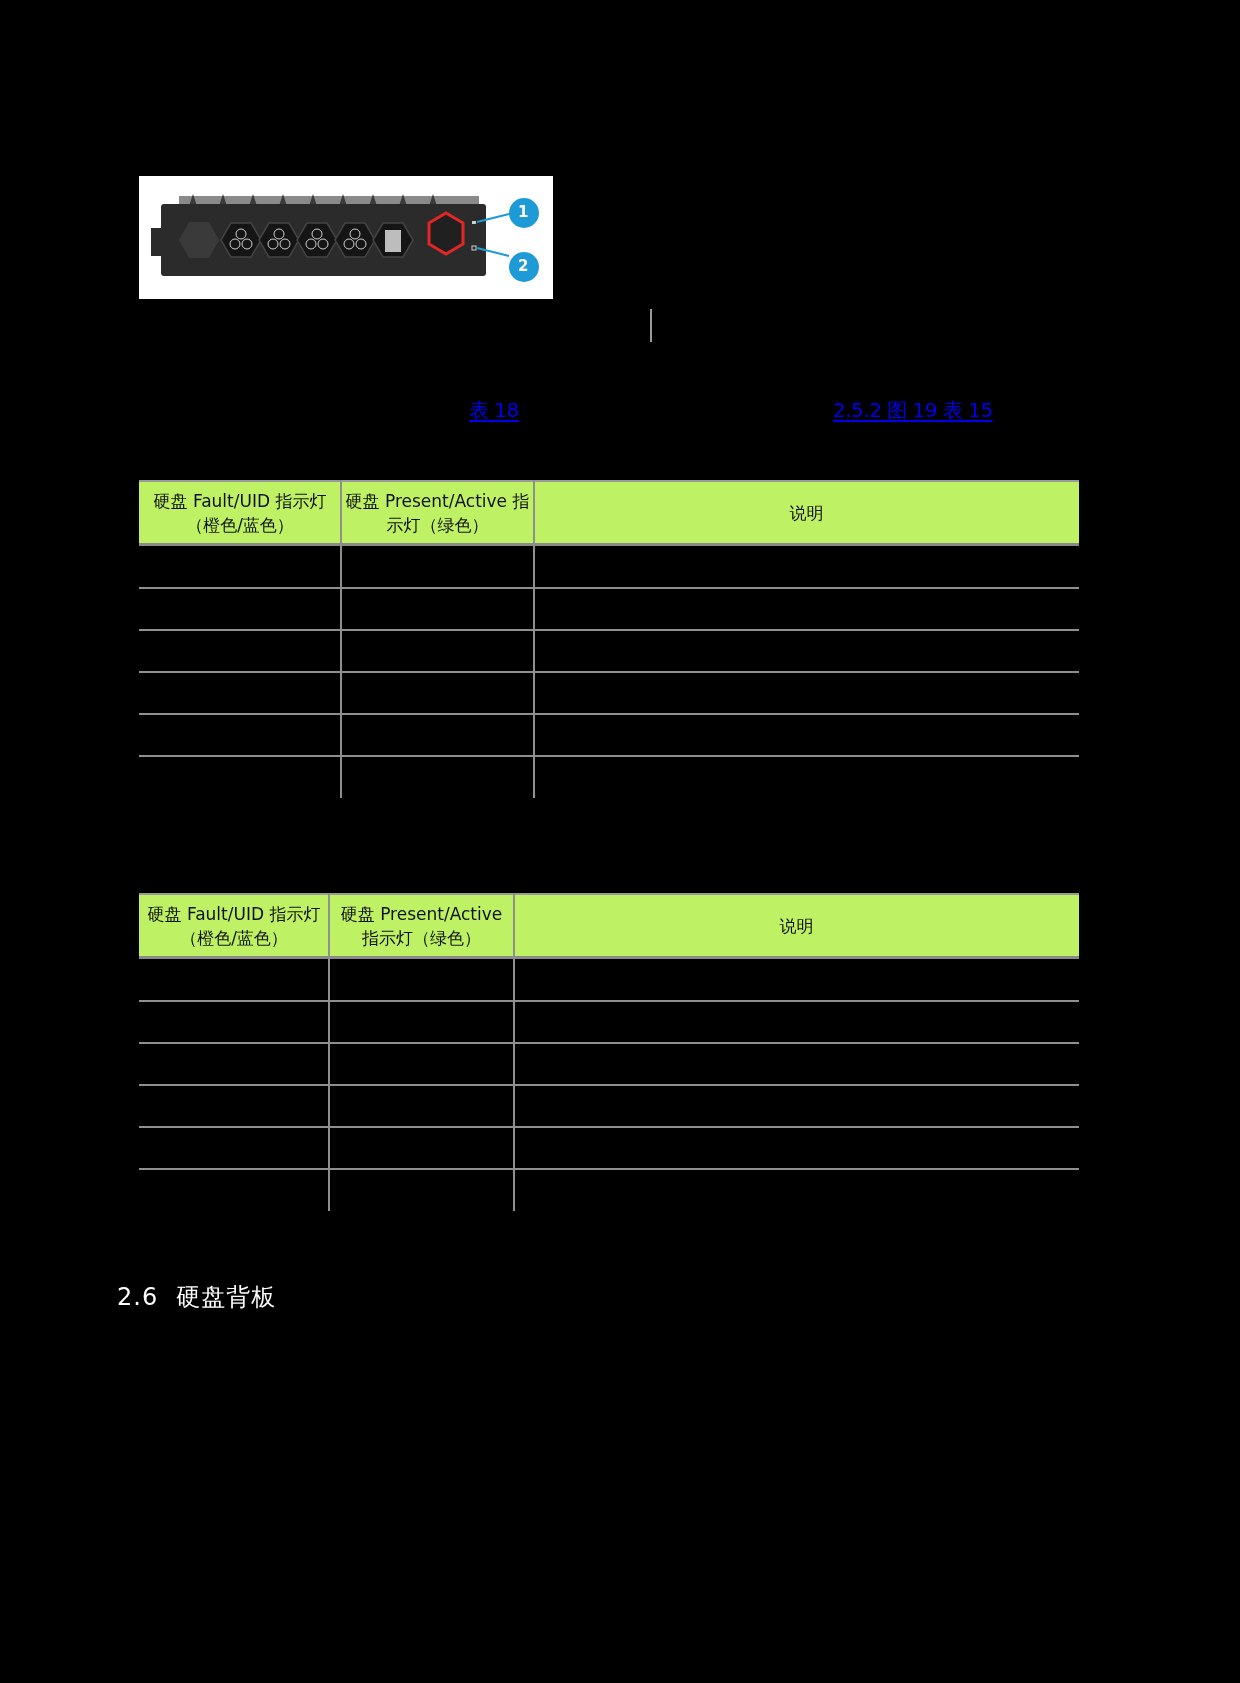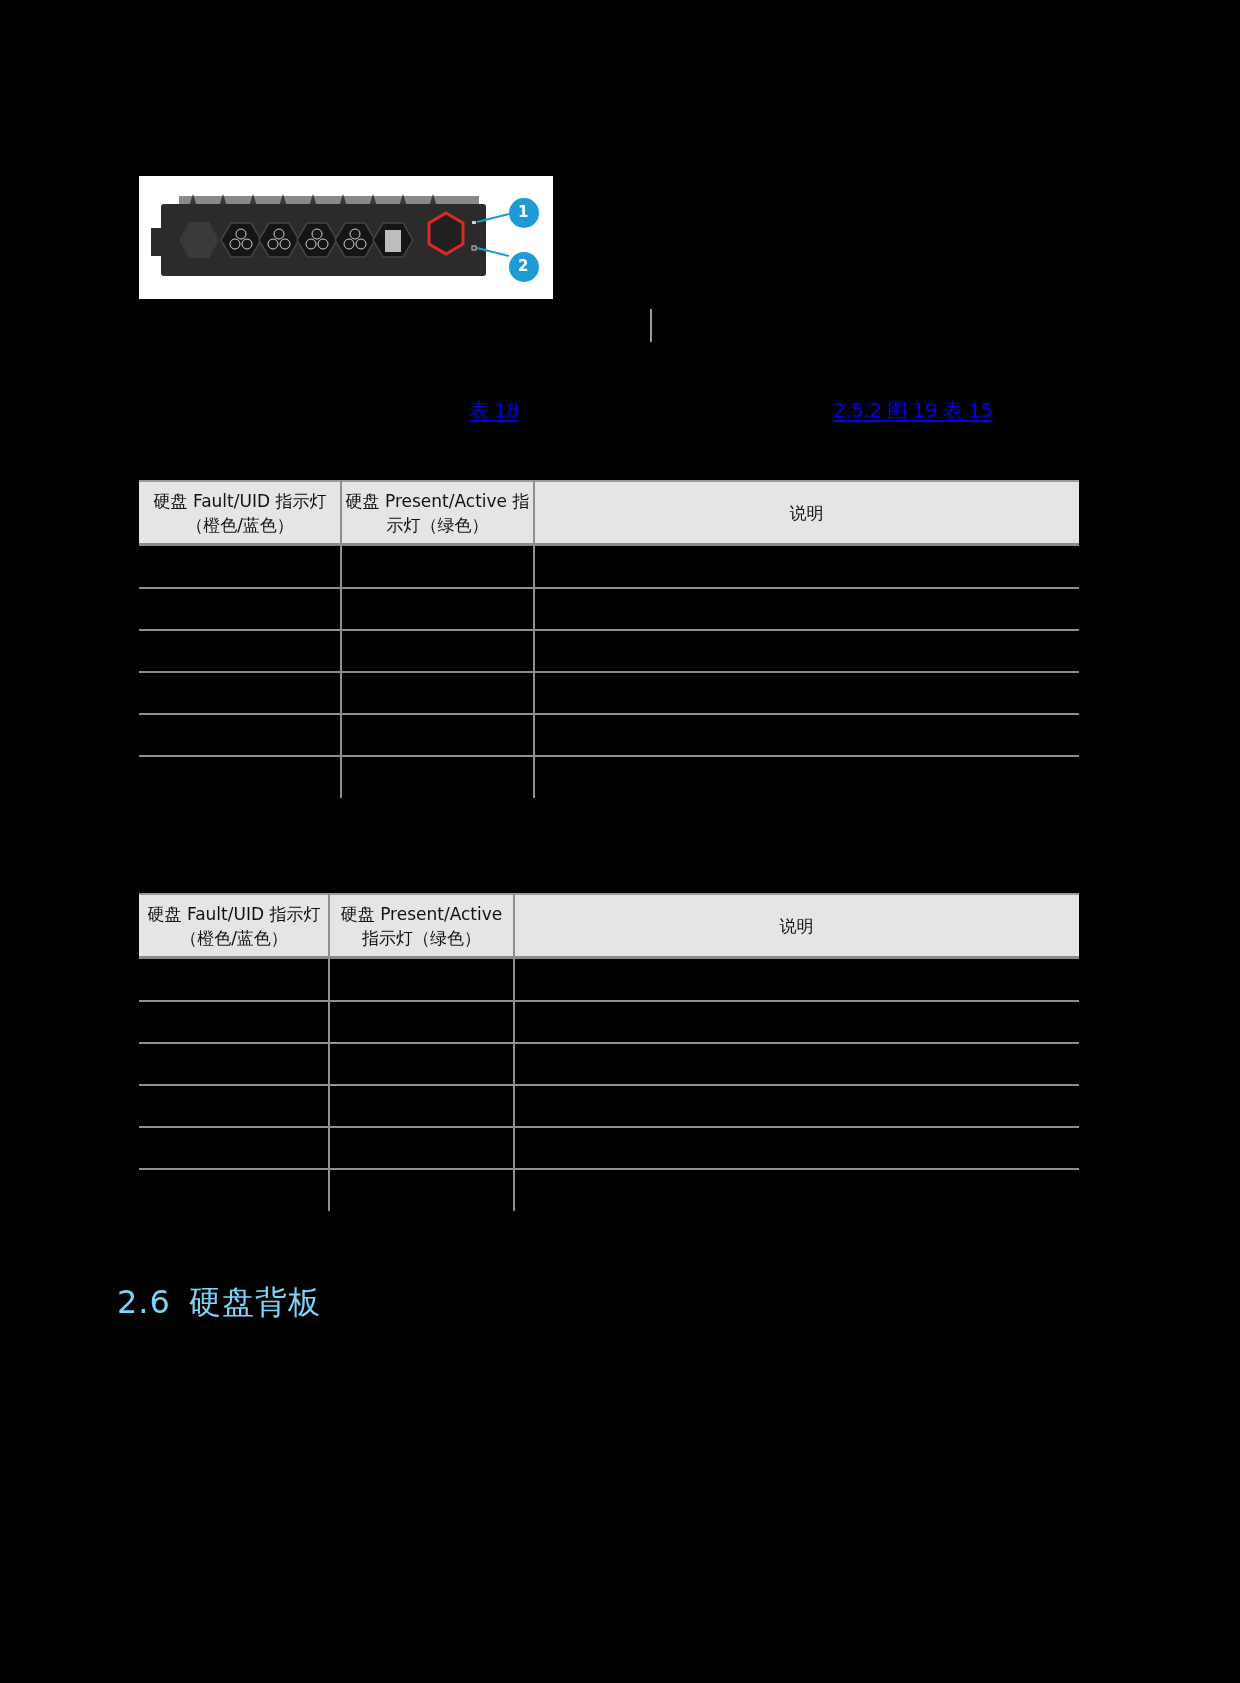--- a/index.html
+++ b/index.html
@@ -10,27 +10,27 @@
   .abs { position: absolute; }
   
   .photo { left: 139px; top: 176px; width: 414px; height: 123px; background: #ffffff; overflow: hidden; }
   .photo svg { display: block; }
   .sep { left: 650px; top: 309px; width: 2px; height: 33px; background: #9a9a9a; }
   .xref { font-size: 20px; color: #0000ee; text-decoration: underline; text-decoration-thickness: 2px; text-underline-offset: 3px; white-space: nowrap; letter-spacing: -0.5px; }
   .xref1 { left: 469px; top: 397px; }
   .xref2 { left: 833px; top: 397px; }
   
   .tbl { left: 139px; width: 940px; }
-  .thead { position: absolute; left: 0; top: 0; width: 940px; height: 66px; background: #e5e5e5; border-top: 2px solid #9a9a9a; border-bottom: 3px solid #8a8a8a; box-sizing: border-box; }
+  .thead { position: absolute; left: 0; top: 0; width: 940px; height: 66px; background: #bef264; border-top: 2px solid #9a9a9a; border-bottom: 3px solid #8a8a8a; box-sizing: border-box; }
   .th { position: absolute; top: 0; height: 61px; display: flex; align-items: center; justify-content: center; text-align: center; font-size: 17px; line-height: 24px; color: #111; box-sizing: border-box; padding: 0 4px; }
   .vline { position: absolute; width: 2px; background: #8f8f8f; }
   .hline { position: absolute; left: 0; width: 940px; height: 2px; background: #8f8f8f; }
   .row { position: absolute; left: 0; width: 940px; height: 42px; }
   .cell { position: absolute; top: 0; height: 42px; }
-  .heading { left: 117px; top: 1281px; font-size: 32px; color: #7dd3fc; white-space: nowrap; letter-spacing: 1px; }
+  .heading { left: 117px; top: 1281px; font-size: 24px; color: #ffffff; white-space: nowrap; letter-spacing: 1px; }
   .heading .num { margin-right: 18px; }
 </style>
 </head>
 <body>
 
 <div class="abs photo">
   <svg width="414" height="123" viewBox="0 0 414 123">
     <rect x="0" y="0" width="414" height="123" fill="#ffffff"></rect>
 
     <g fill="#8a8a8a">

